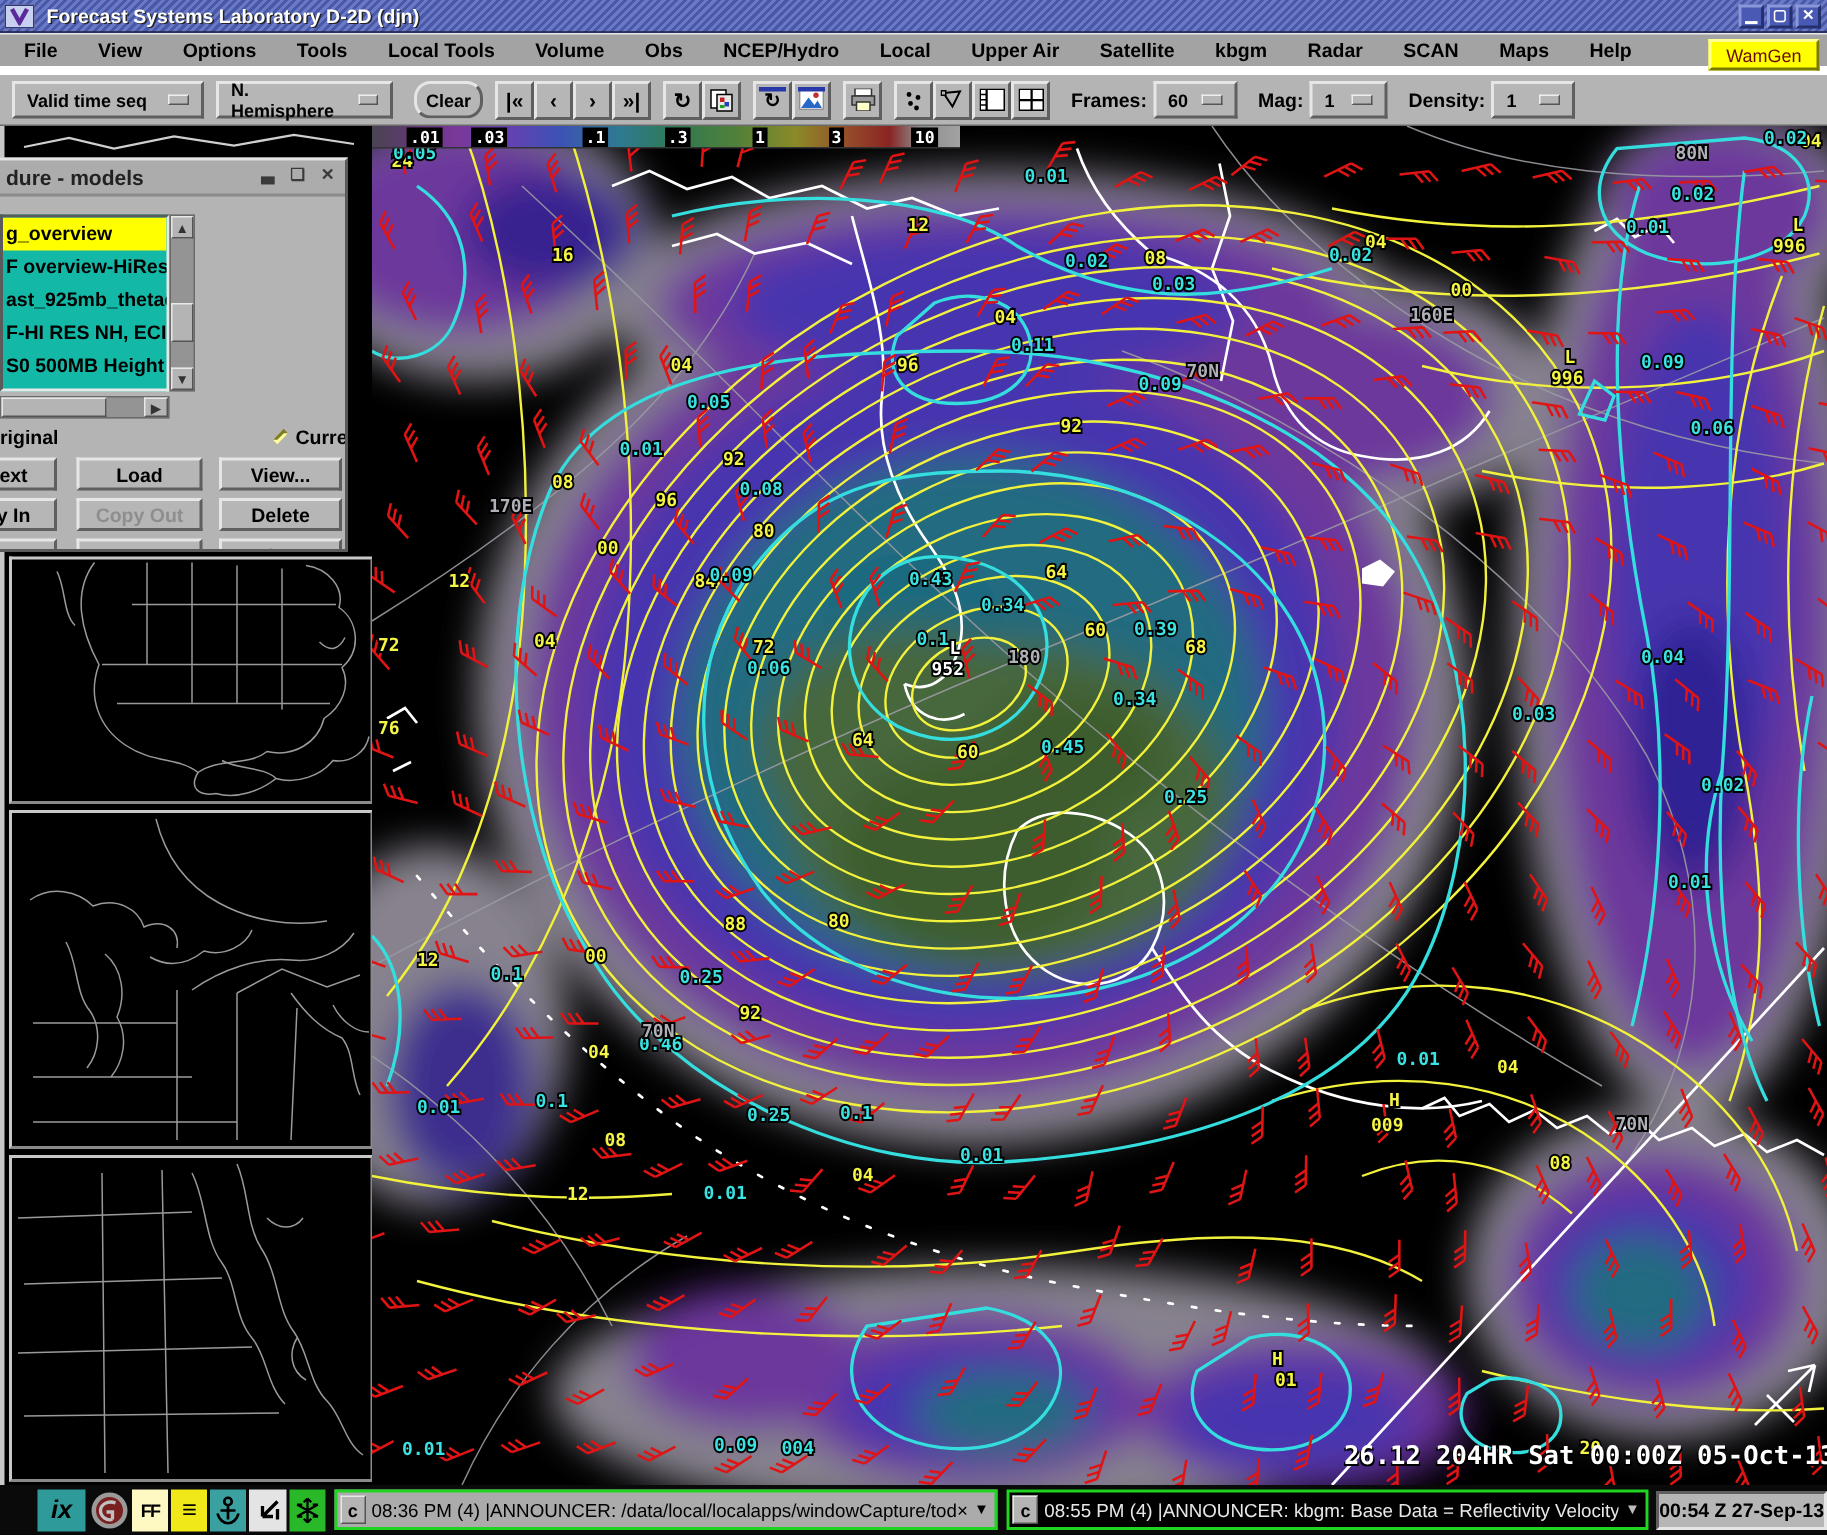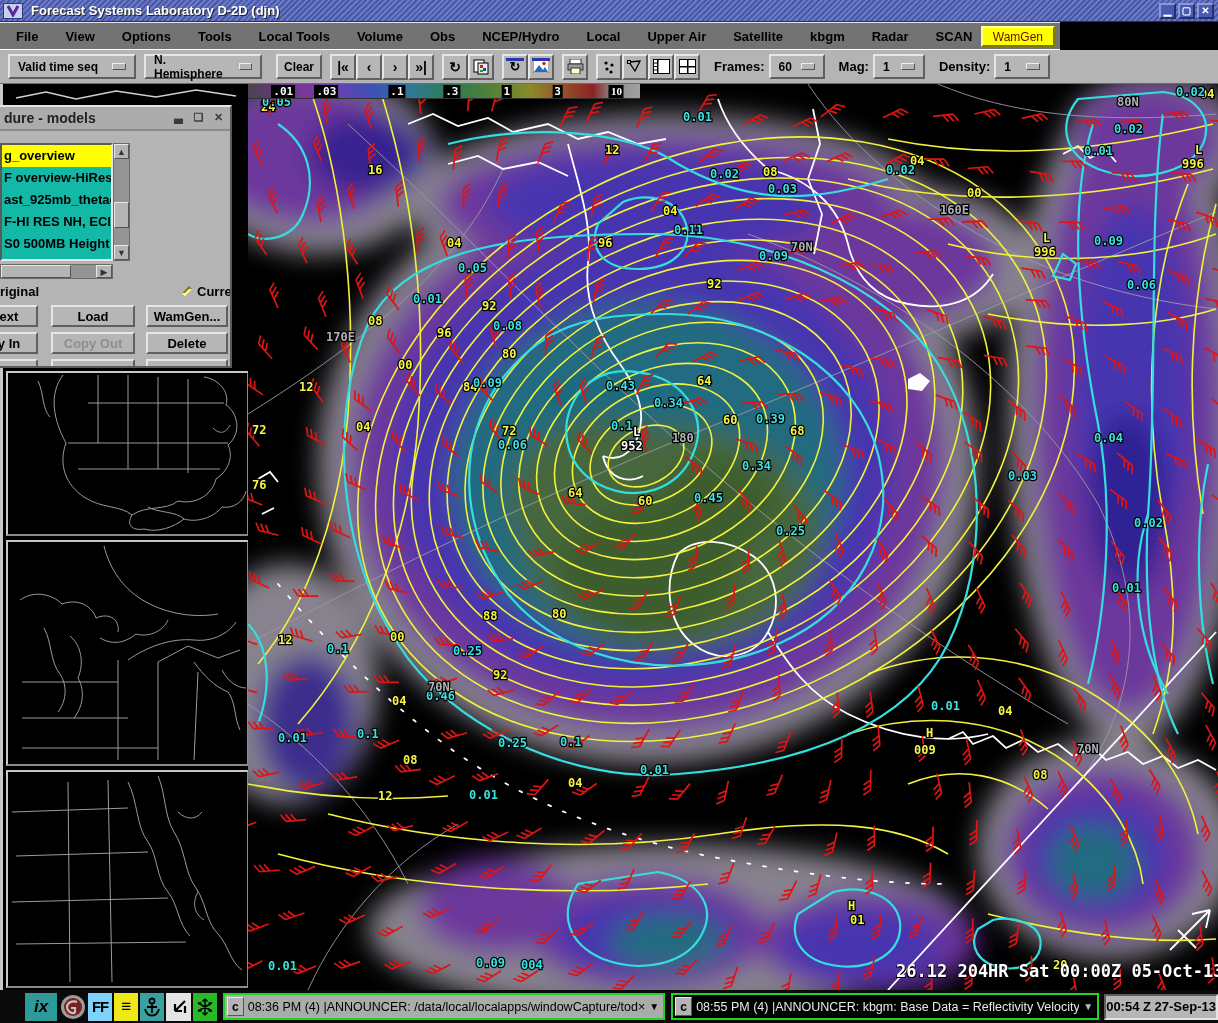--- a/index.html
+++ b/index.html
@@ -13,41 +13,41 @@
   #title-icon { width:20px; height:16px; margin-left:3px; background:#c8d0f0;
     border:1px solid #303878; display:flex; align-items:center; justify-content:center; }
   #title-text { color:#fff; font-weight:bold; font-size:13px; margin-left:8px;
     text-shadow:1px 1px 0 #222; white-space:nowrap; }
   .winbtn { width:17px; height:16px; background:#4a5ab4; border-top:2px solid #8a97d8;
     border-left:2px solid #8a97d8; border-bottom:2px solid #25306e; border-right:2px solid #25306e;
     color:#fff; font-size:10px; line-height:12px; text-align:center; margin-right:2px; font-weight:bold;}
   #titlebar-buttons { position:absolute; right:2px; top:3px; display:flex; }
 
   
-  #menubar { position:absolute; left:0; top:22px; width:1060px; height:28px;
-    background:#737373; border-top:1px solid #e8e8e8; border-bottom:1px solid #ffffff;
+  #menubar { position:absolute; left:0; top:22px; width:1218px; height:28px;
+    background:#a3a3a3; border-top:1px solid #e8e8e8; border-bottom:6px solid #ffffff;
     display:flex; align-items:center; }
   #menu-items { display:flex; gap:27px; padding-left:16px; }
   .menu-item { font-weight:bold; font-size:13px; color:#000; white-space:nowrap; cursor:default; }
   #wamgen { position:absolute; right:5px; top:3px; height:21px; padding:0 10px;
     background:#ffff00; border-top:2px solid #ffff90; border-left:2px solid #ffff90;
     border-bottom:2px solid #7a7a00; border-right:2px solid #7a7a00;
     color:#6a0a0a; font-weight:normal; font-size:12px; }
 
   
   #toolbar { position:absolute; left:0; top:50px; width:1218px; height:34px;
     background:#b4b4b4; border-bottom:1px solid #6a6a6a; display:flex; align-items:center; }
   .raised { background:#b6b6b6; border-top:2px solid #e6e6e6; border-left:2px solid #e6e6e6;
     border-bottom:2px solid #5f5f5f; border-right:2px solid #5f5f5f; }
   .optmenu { height:25px; display:flex; align-items:center; justify-content:space-between;
     padding:0 8px; font-weight:bold; font-size:12px; color:#000; }
   .opt-dash { width:14px; height:7px; background:#b6b6b6; border-top:1px solid #eee;
     border-left:1px solid #eee; border-bottom:1px solid #555; border-right:1px solid #555; margin-left:8px;}
   .tbtn { height:25px; min-width:24px; display:flex; align-items:center; justify-content:center;
-    font-weight:bold; font-size:12px; color:#000; padding:0 6px; }
+    font-weight:bold; font-size:12px; color:#000; padding:0 6px;border-radius:11px; }
   .icbtn { width:26px; height:26px; display:flex; align-items:center; justify-content:center;
     font-size:14px; font-weight:bold; color:#000; padding:0; }
   .tglbtn { width:26px; height:26px; display:flex; align-items:center; justify-content:center;
     position:relative; }
   .tglbtn::before { content:""; position:absolute; left:2px; right:2px; top:2px; height:3px; background:#2838a8; }
   .tlabel { font-weight:bold; font-size:13px; color:#000; margin:0 4px 0 14px; }
   .sep { width:8px; }
 
   
   #sidebar { position:absolute; left:0; top:84px; width:248px; height:906px; background:#000;
@@ -121,21 +121,21 @@
     font-family:"DejaVu Sans Mono", monospace; font-weight:bold; font-size:17px;
     text-shadow:1px 1px 0 #000, -1px 1px 0 #000; }
 
   
   #taskbar { position:absolute; left:0; top:990px; width:1218px; height:33px; background:#0a0a0a;
     display:flex; align-items:center;padding-left:23px; }
   .tb-ic { height:28px; display:flex; align-items:center; justify-content:center;
     font-weight:bold; margin-left:2px; }
   #ix-logo { width:36px; background:#2e9a9a; color:#000; font-size:17px; font-style:italic; }
   #globe-logo { width:30px; }
-  #ff-icon { width:27px; background:#7dd3fc; color:#000; font-size:15px; letter-spacing:-1px; }
+  #ff-icon { width:27px; background:#fef9c3; color:#000; font-size:12px; letter-spacing:-1px; }
   #hamburger-icon { width:27px; background:#f0e818; color:#000; font-size:17px; }
   #anchor-icon { width:27px; background:#3aa0a0; }
   #pointer-icon { width:27px; background:#e4e4e4; }
   #snowflake-icon { width:27px; background:#28b828; }
   .announcer { height:27px; margin-left:6px; border:2px solid #22d422; display:flex; align-items:center; }
   #announcer1 { width:482px; background:#ababab; color:#000; }
   #announcer2 { width:428px; background:#000; color:#e8e8e8; }
   .ann-c { width:17px; height:19px; background:#b4b4b4; color:#000; font-size:12px; font-weight:bold;
     text-align:center; line-height:18px; margin:0 4px 0 2px;
     border-top:1px solid #e8e8e8; border-left:1px solid #e8e8e8; border-bottom:1px solid #555; border-right:1px solid #555;}
@@ -356,21 +356,21 @@
     <div id="harrow">▶</div>
   </div>
   <div id="dlg-radio-row">
     <span>riginal</span>
     <span id="radio-current-diamond"></span>
     <span>Current</span>
   </div>
   <div id="dlg-grid">
       <div class="dbtn raised cut">ext</div>
       <div class="dbtn raised">Load</div>
-      <div class="dbtn raised">WamGen...</div>
+      <div class="dbtn raised">View...</div>
       <div class="dbtn raised cut">y In</div>
       <div class="dbtn raised disabled">Copy Out</div>
       <div class="dbtn raised">Delete</div>
       <div class="dbtn raised cut disabled">ve</div>
       <div class="dbtn raised">Save As...</div>
       <div class="dbtn raised">Close</div>
     </div>
 </div>
 
 <div id="map">
@@ -1024,21 +1024,21 @@
       </g>
   </svg>
 
   <div id="colorbar">
       <span class="cbtick" style="left: 9%;">.01</span>
       <span class="cbtick" style="left: 20%;">.03</span>
       <span class="cbtick" style="left: 38%;">.1</span>
       <span class="cbtick" style="left: 52%;">.3</span>
       <span class="cbtick" style="left: 66%;">1</span>
       <span class="cbtick" style="left: 79%;">3</span>
-      <span class="cbtick" style="left: 94%; font-family: Liberation Serif, serif;">10</span>
+      <span class="cbtick" style="left: 94%;">10</span>
     </div>
   <div id="map-legend">26.12 204HR Sat 00:00Z 05-Oct-13</div>
 </div>
 
 <div id="taskbar">
   <div class="tb-ic" id="ix-logo">ix</div>
   <div class="tb-ic" id="globe-logo">
     <svg width="26" height="26" viewBox="0 0 26 26">
       <circle cx="13" cy="13" r="12" fill="#9a9a9a"></circle>
       <circle cx="13" cy="13" r="9" fill="#7a2020"></circle>

